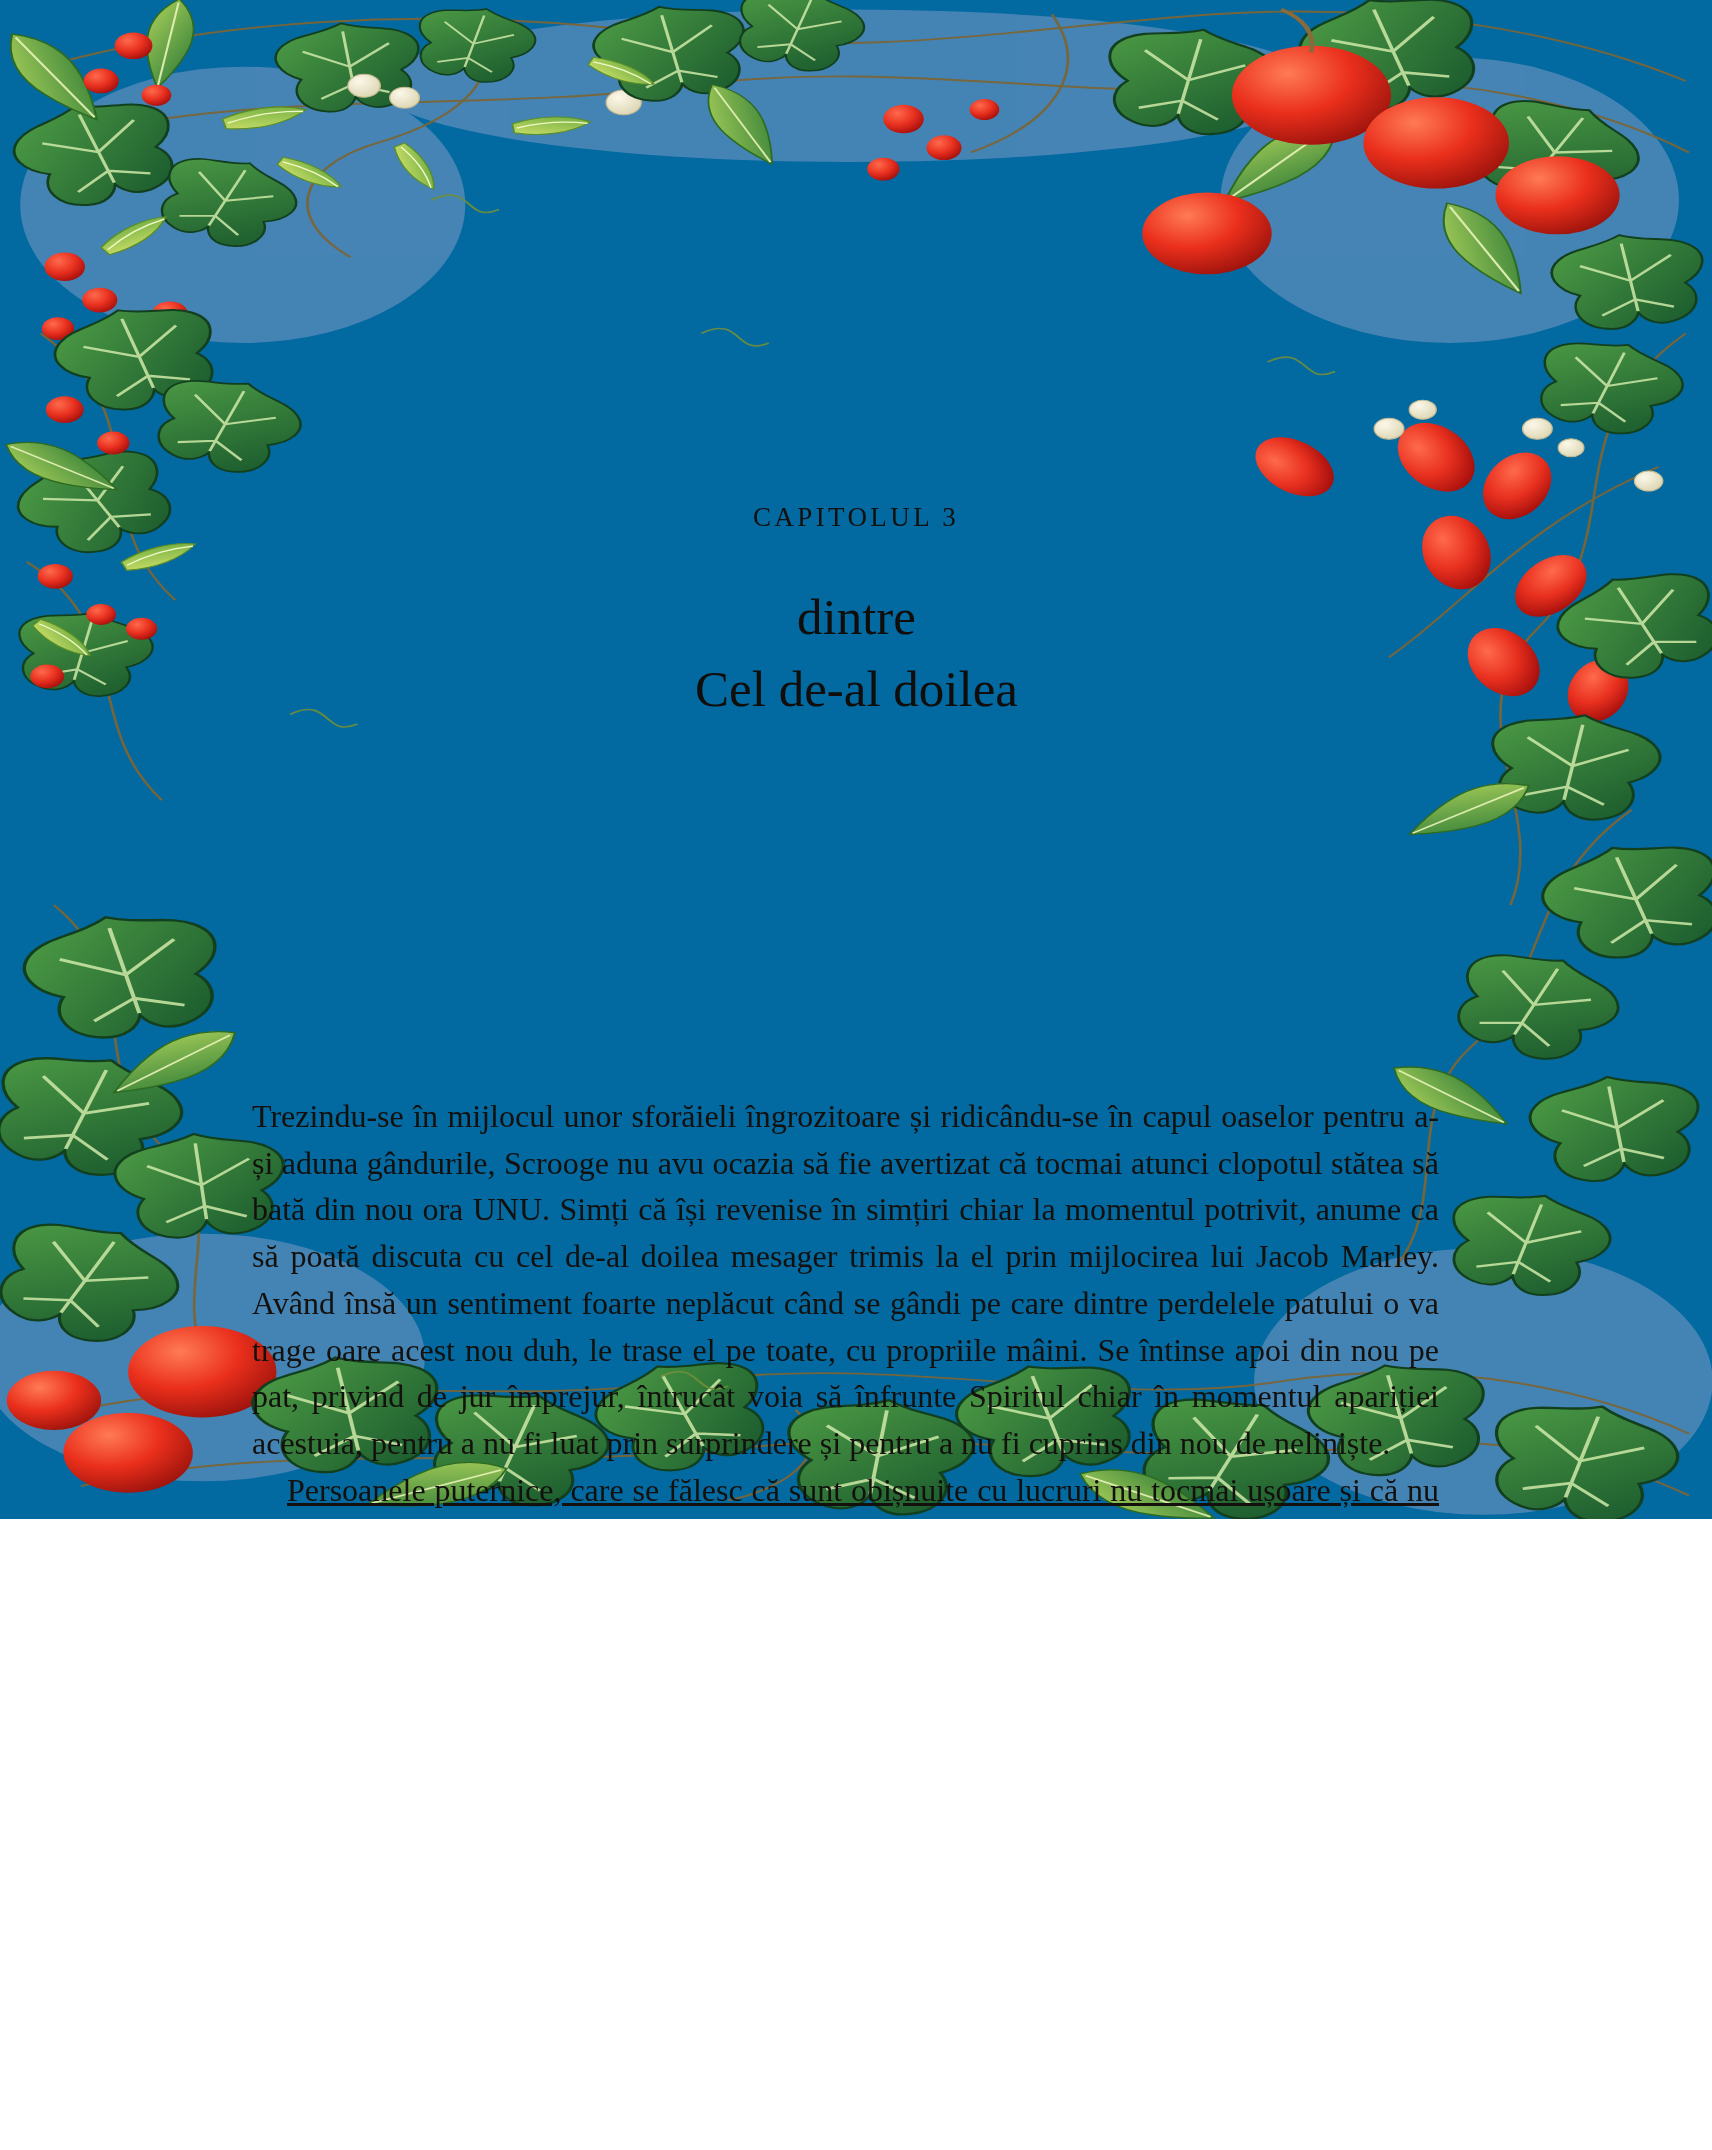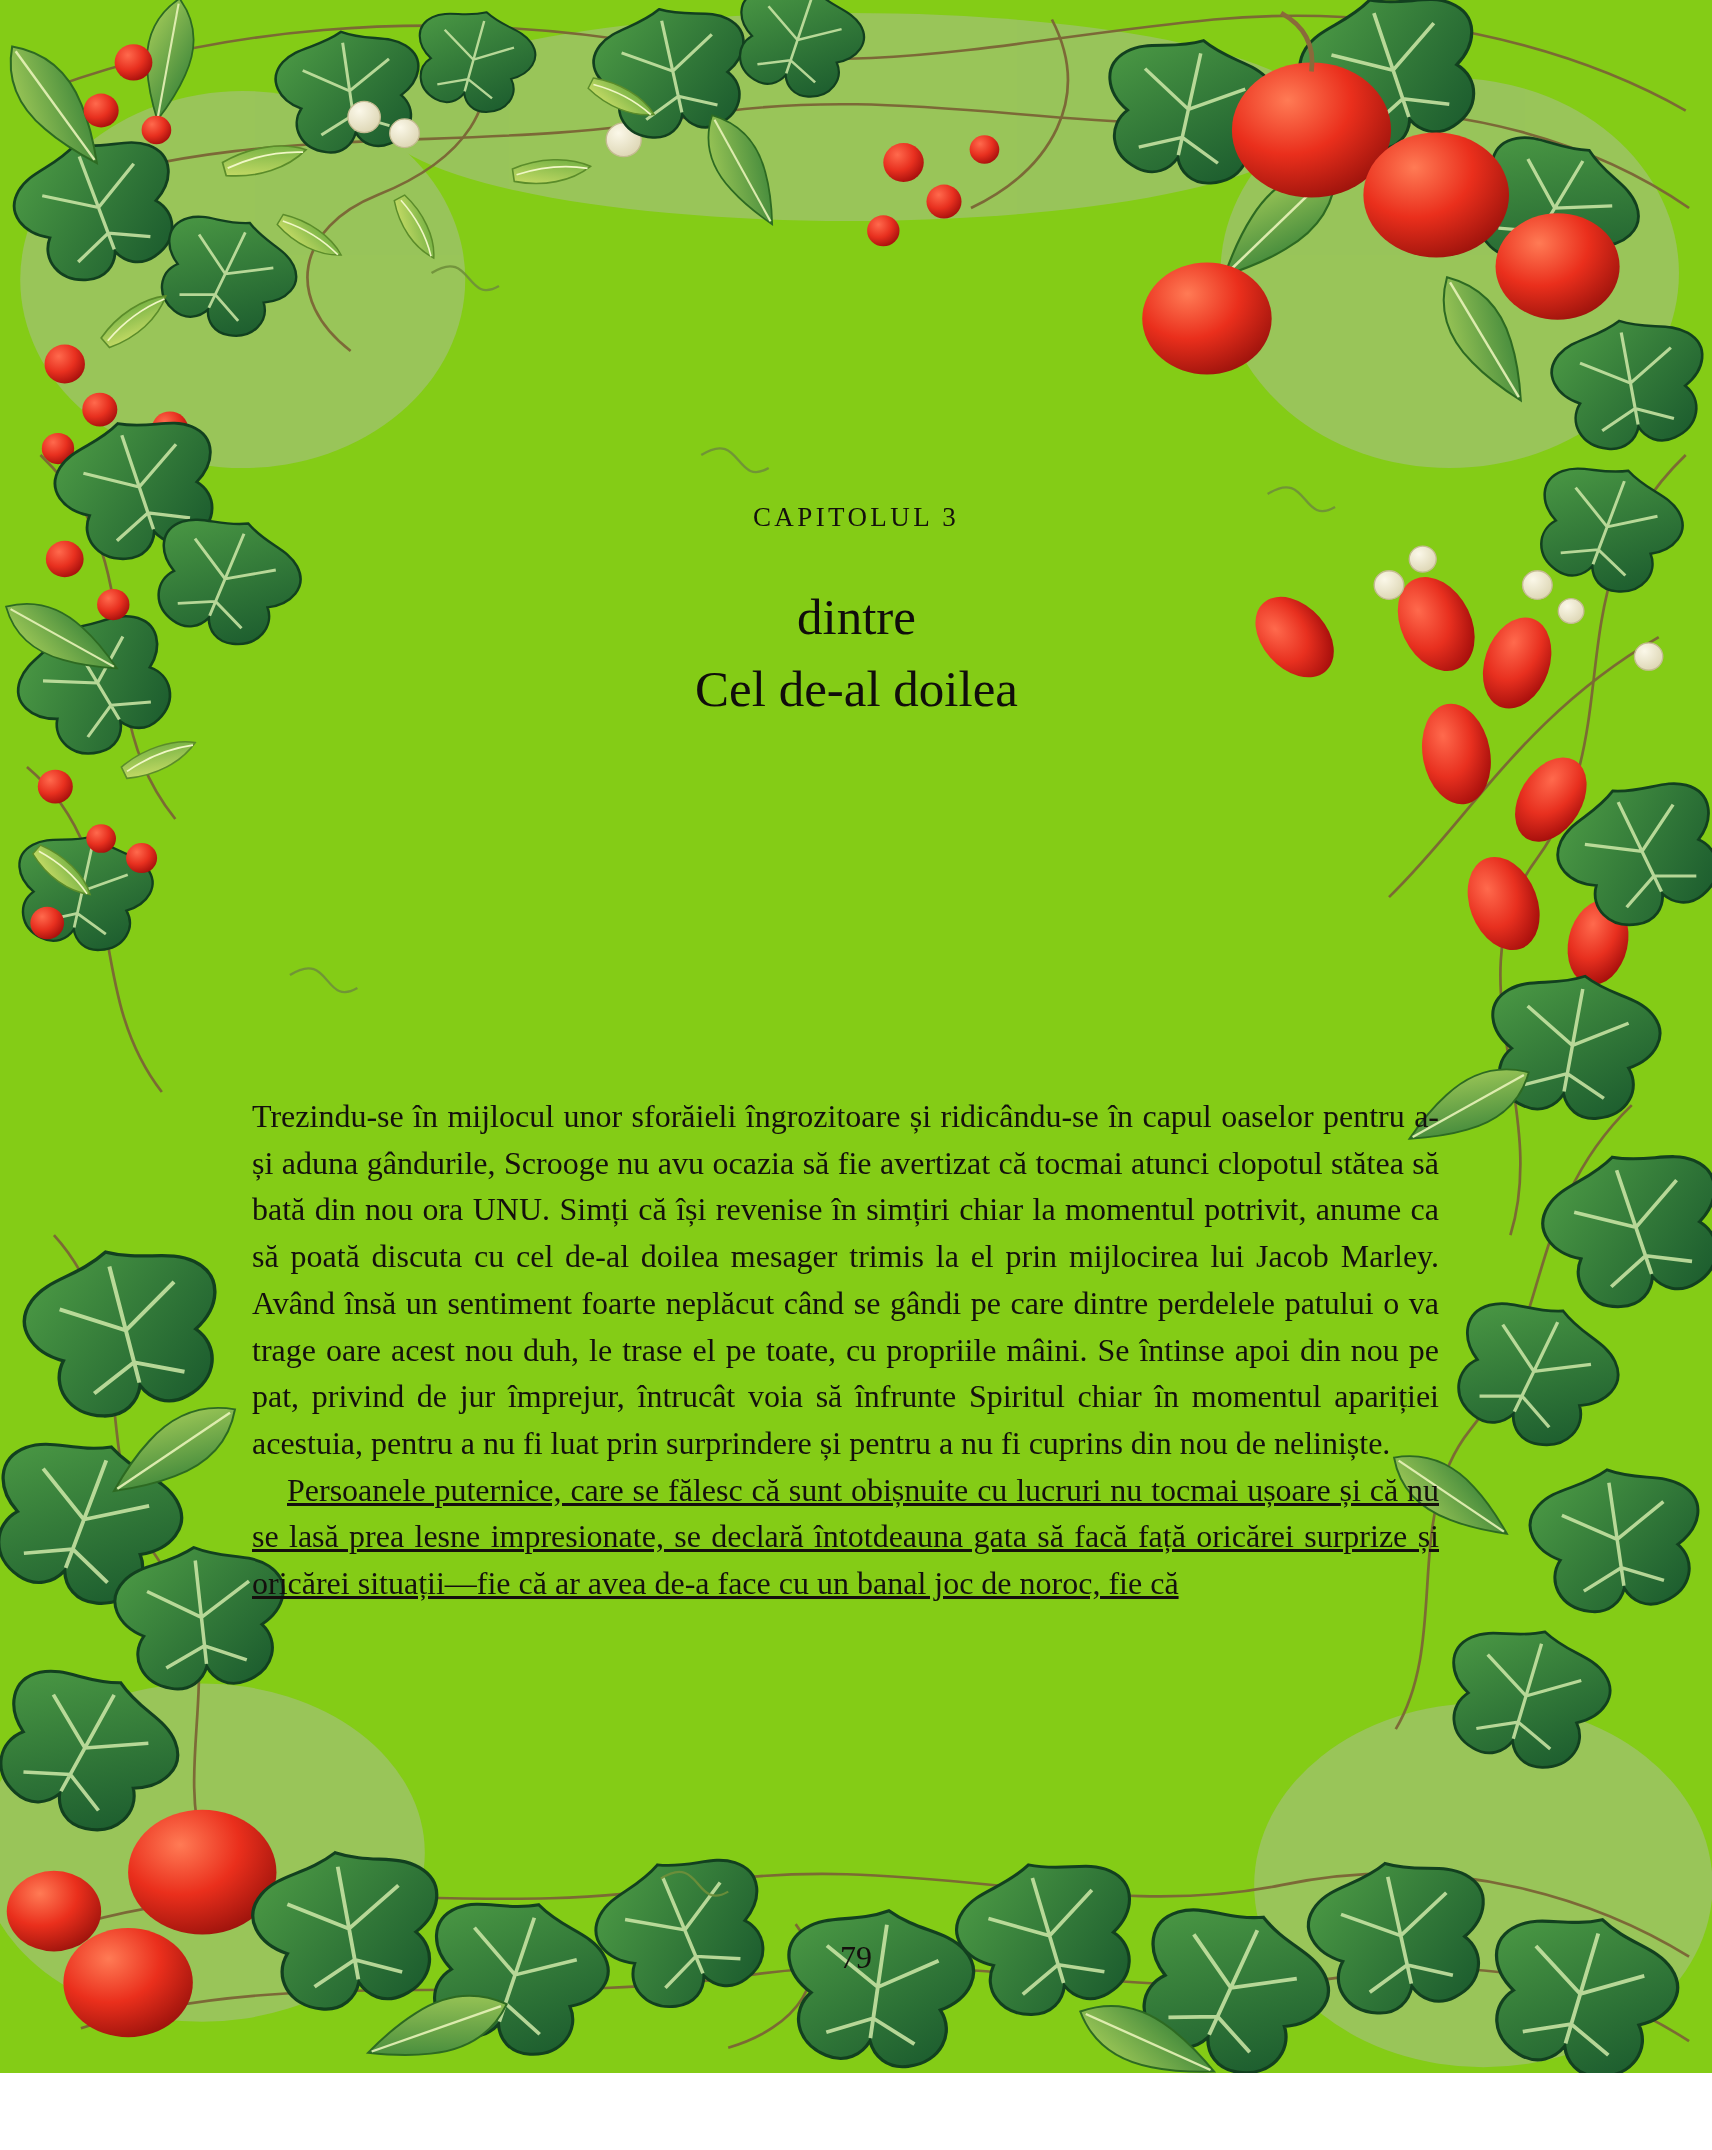--- a/index.html
+++ b/index.html
@@ -6,22 +6,22 @@
     margin: 0;
     padding: 0;
     background: #ffffff;
   }
   body {
     font-family: "Liberation Serif", serif;
   }
   .page {
     position: relative;
     width: 1712px;
-    height: 2073px;
-    background: #84cc16;
+    height: 1519px;
+    background: #0369a1;
     overflow: hidden;
   }
 
   
   .border-art {
     position: absolute;
     inset: 0;
     pointer-events: none;
   }
   .border-art svg {

